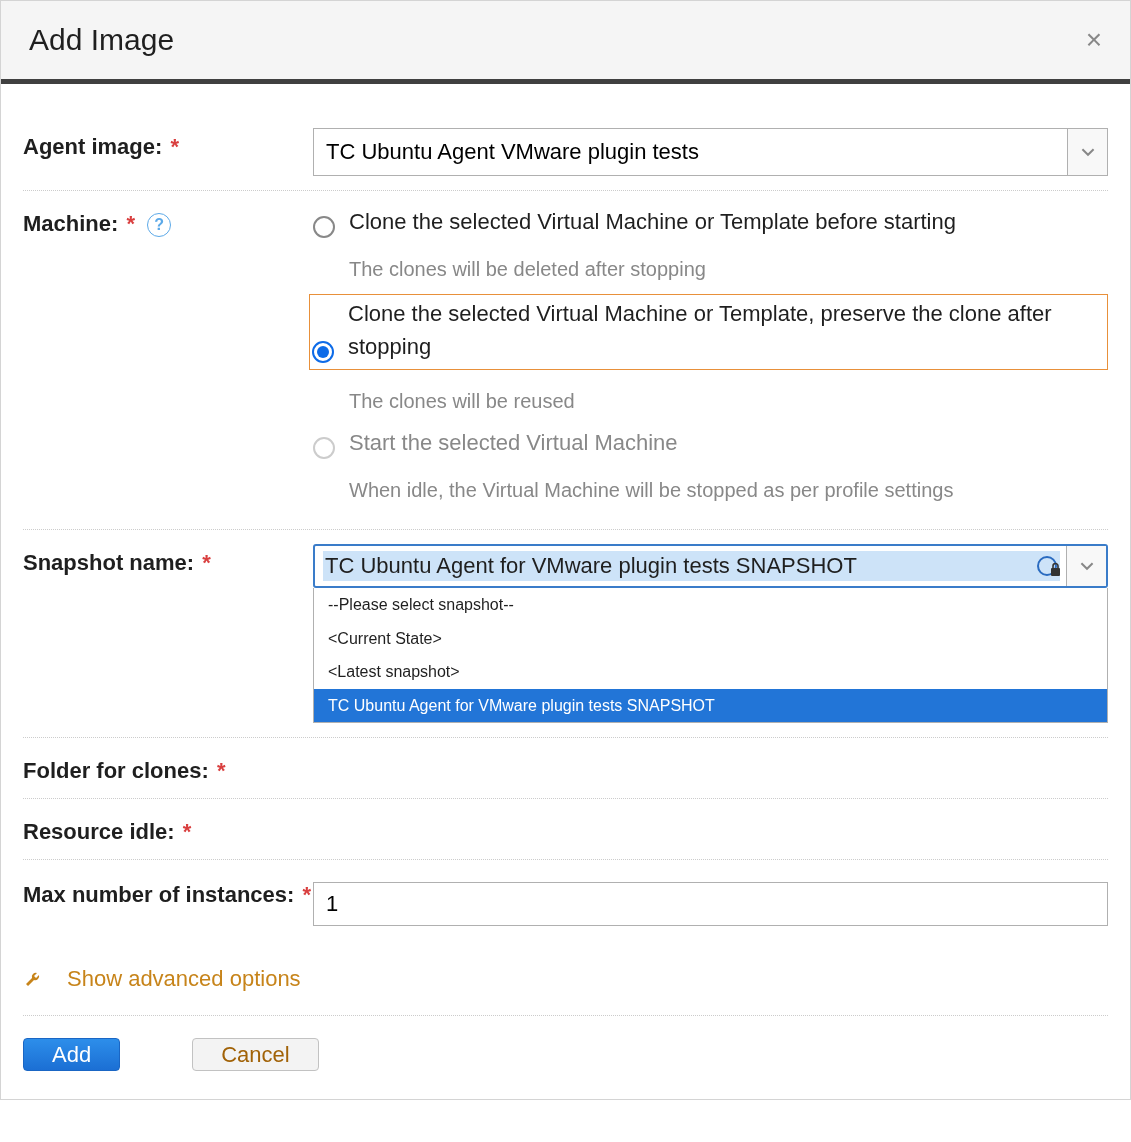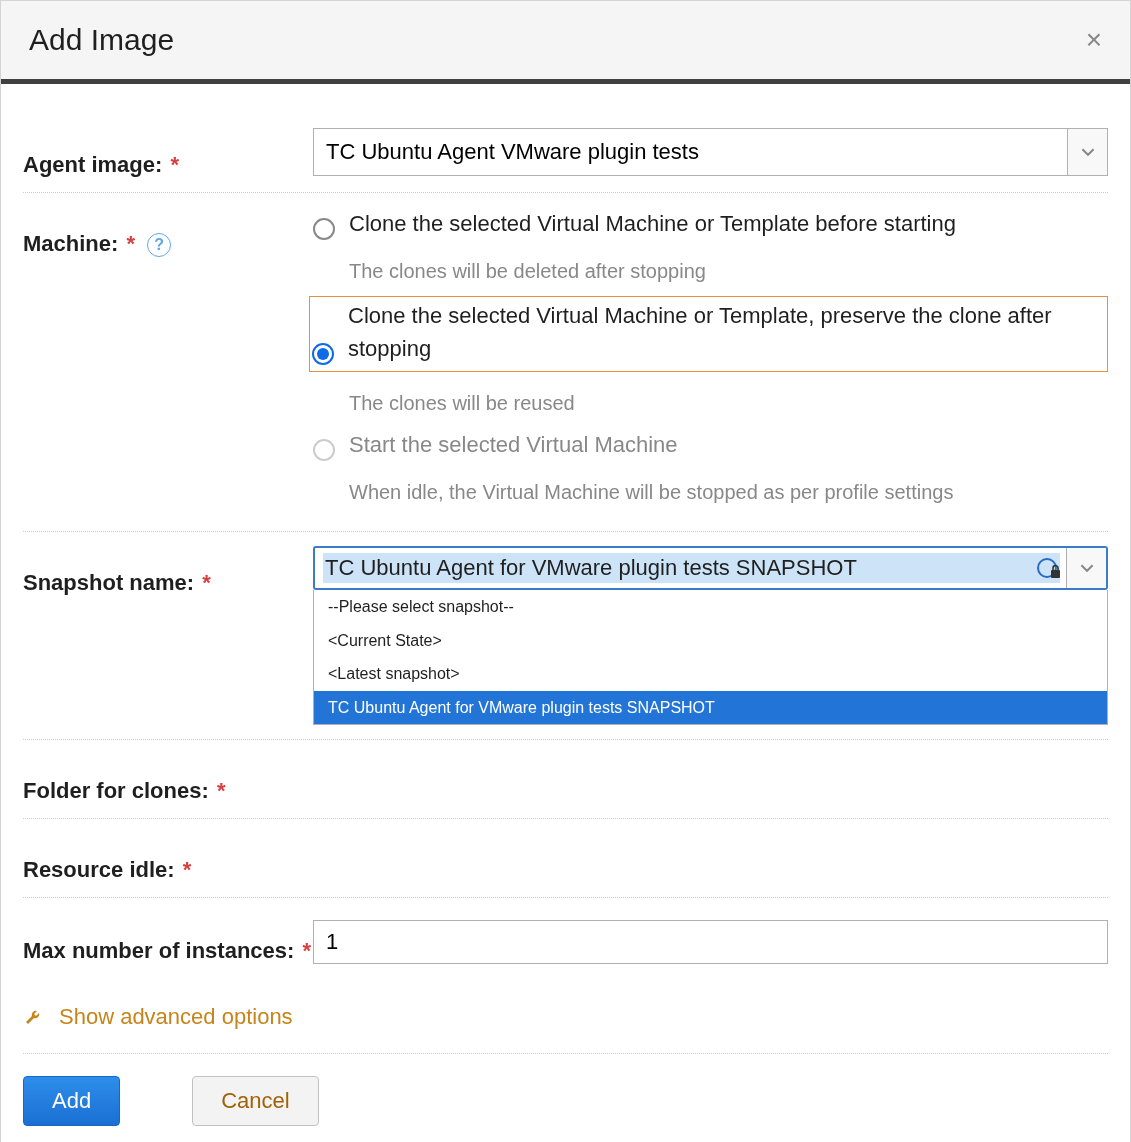--- a/index.html
+++ b/index.html
@@ -42,21 +42,20 @@
   border-bottom: 1px dotted #ccc;
   padding: 14px 0;
 }
 .form-row.no-border { border-bottom: none; }
 .label-cell {
   width: 290px;
   flex-shrink: 0;
   font-weight: 600;
   font-size: 22px;
   padding-top: 6px;
-  margin-top: 18px;
 }
 .required { color: #d93f3f; margin-left: 2px; }
 .help-icon {
   display: inline-flex;
   align-items: center;
   justify-content: center;
   width: 24px; height: 24px;
   border: 1.5px solid #5ca9e8;
   border-radius: 50%;
   color: #5ca9e8;
@@ -190,33 +189,33 @@
   font-size: 22px;
   outline: none;
 }
 .advanced-row {
   padding: 18px 0 20px 0;
   border-bottom: 1px dotted #ccc;
 }
 .advanced-link {
   display: inline-flex;
   align-items: center;
-  gap: 16px;
+  gap: 24px;
   color: #c7841a;
   font-size: 22px;
   cursor: pointer;
 }
 .wrench-icon { display:inline-flex; }
 .dialog-footer {
   padding: 22px 0 0 0;
   display: flex;
   gap: 32px;
 }
 .btn {
-  height: 50px;
+  height: 33px;
   padding: 0 28px;
   font-size: 22px;
   border-radius: 4px;
   cursor: pointer;
   border: 1px solid;
 }
 .btn-primary {
   background: linear-gradient(#2d8eea, #1b6fd4);
   color: #fff;
   border-color: #1a66c4;

